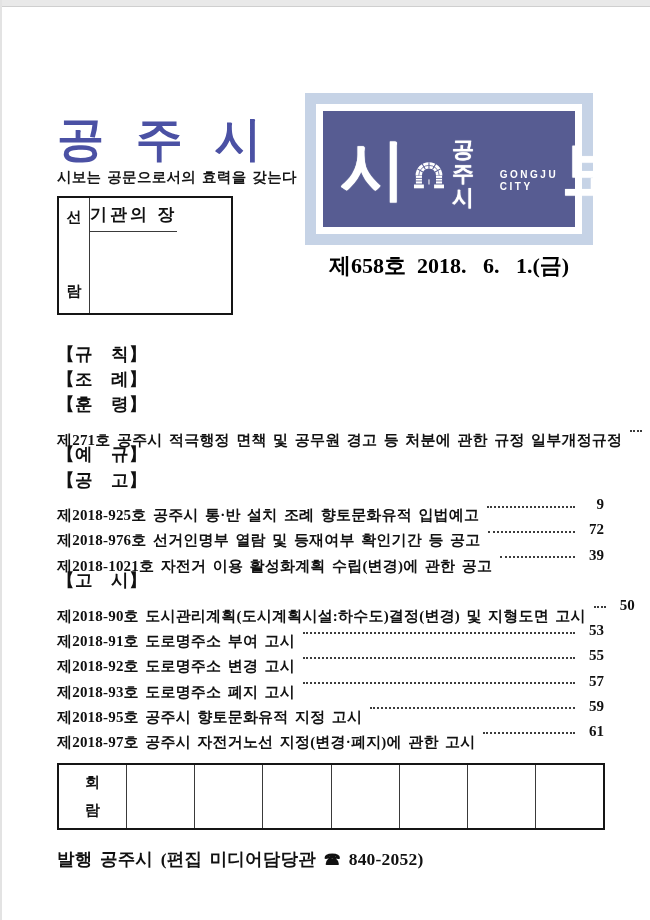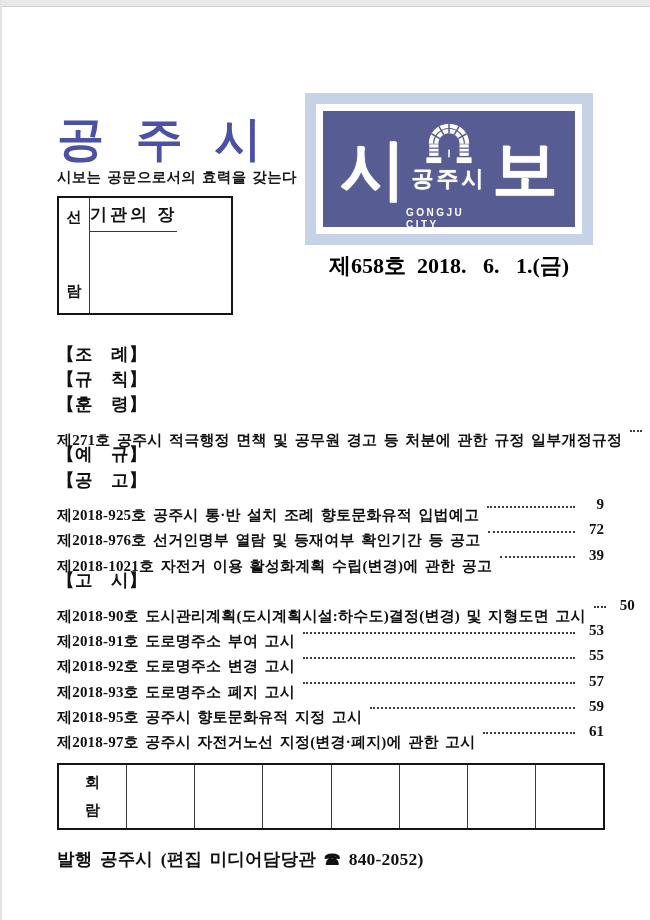--- a/index.html
+++ b/index.html
@@ -62,21 +62,21 @@
     width:100%; height:100%; background:#575c92;
     display:flex; align-items:center; justify-content:space-between;
     padding:0 17px;
     font-family:"Liberation Sans","DejaVu Sans",sans-serif;
   }
   .logo-glyph {
     color:#fff; font-weight:bold; font-size:66px; line-height:1;
     text-shadow:0 0 1px #fff;
   }
   .logo-center {
-    display:flex; flex-direction:column; align-items:center; margin-top:8px;
+    display:flex; flex-direction:row; align-items:center; margin-top:8px;
   }
   .logo-kor {
     color:#fff; font-weight:bold; font-size:22px; letter-spacing:3px;
     line-height:1.1; margin-top:2px; text-shadow:0 0 1px #fff;
   }
   .logo-eng {
     color:#fff; font-weight:bold; font-size:10px; letter-spacing:2.5px;
     line-height:1.2; margin-top:16px;
   }
 
@@ -180,24 +180,24 @@
       </div>
       <span class="logo-glyph">보</span>
     </div>
   </div>
 </div>
 
 <div class="issue-line">제658호  2018.   6.   1.(금)</div>
 
 <div class="toc">
   <div class="toc-row">
+    <span class="sec">【규　칙】</span>
+  </div>
+  <div class="toc-row">
     <span class="sec">【조　례】</span>
-  </div>
-  <div class="toc-row">
-    <span class="sec">【규　칙】</span>
   </div>
   <div class="toc-row">
     <span class="sec">【훈　령】</span>
   </div>
   <div class="toc-row">
     <span class="etext">제271호 공주시 적극행정 면책 및 공무원 경고 등 처분에 관한 규정 일부개정규정</span>
     <span class="leader"></span>
     <span class="pnum">1</span>
   </div>
   <div class="toc-row">

